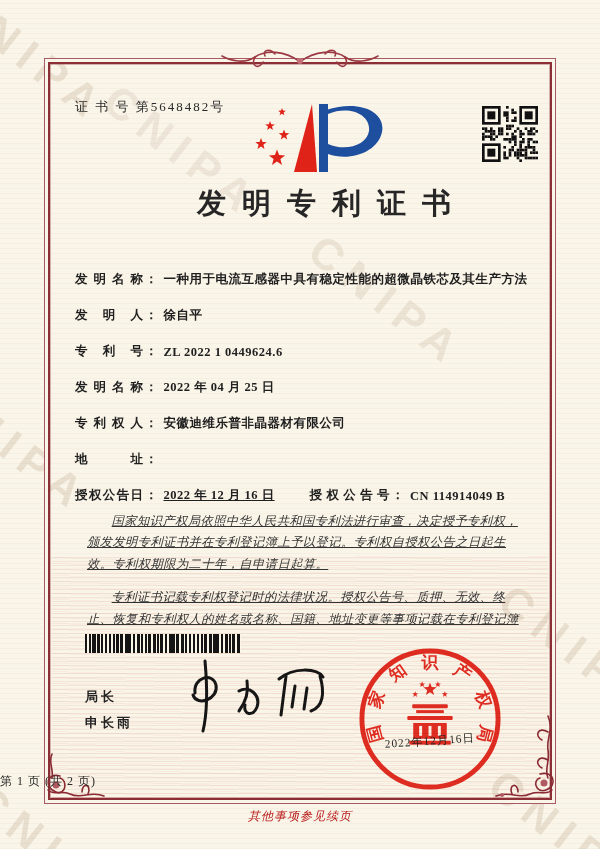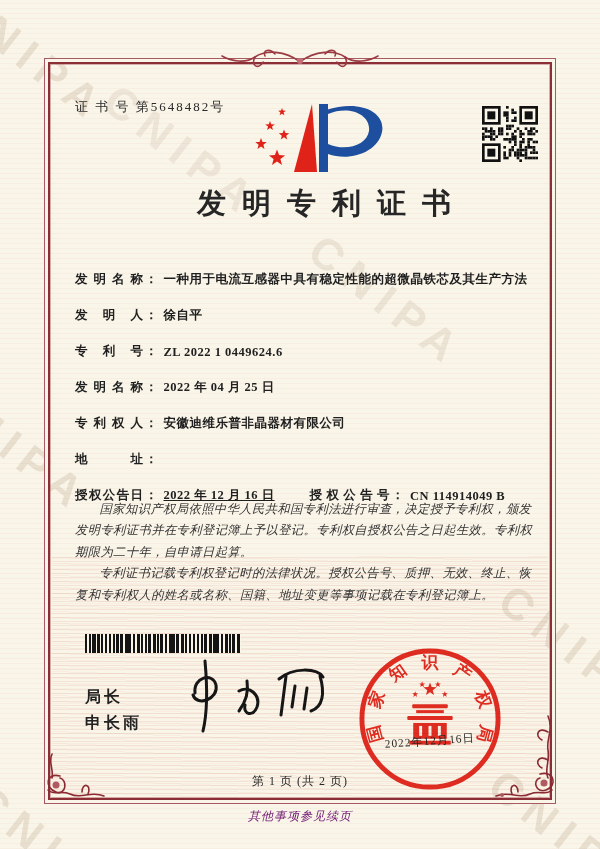--- a/index.html
+++ b/index.html
@@ -24,34 +24,34 @@
   .fields{position:absolute;left:75px;top:252px;width:468px;font-size:12.5px;font-weight:bold;color:#1f1f1f;}
   .row{display:flex;align-items:flex-end;white-space:nowrap;height:36px;}
   .flabel{display:inline-block;width:68px;flex:none;text-align:justify;text-align-last:justify;}
   .flabel.wide{width:80px;}
   .colon{flex:none;margin:0 6px 0 2px;}
   .fvalue{letter-spacing:0.5px;}
   .fvalue.v1{width:126px;flex:none;text-decoration:underline;}
   .glabel2{margin-left:20px;}
   .body-text{position:absolute;left:75px;top:499px;width:462px;font-size:12.3px;line-height:1.74;
       color:#333;font-style:italic;}
-  .body-text p{margin:0;text-indent:2em;letter-spacing:0.4px;}
+  .body-text p{margin:12px;text-indent:2em;letter-spacing:0.4px;text-decoration:underline;}
   .barcode{position:absolute;left:85px;top:634px;width:156px;height:19px;
       background:repeating-linear-gradient(90deg,#141414 0 2px,rgba(0,0,0,0) 2px 4px),
                  repeating-linear-gradient(90deg,#141414 0 1px,rgba(0,0,0,0) 1px 7px),
                  repeating-linear-gradient(90deg,rgba(0,0,0,0) 0 9px,#141414 9px 11px);
       background-color:#faf5e9;}
   .officer{position:absolute;left:85px;top:684px;font-family:"Liberation Sans","DejaVu Sans",sans-serif;
-      font-size:16px;font-weight:bold;letter-spacing:3px;color:#222;line-height:26px;}
+      font-size:13px;font-weight:bold;letter-spacing:3px;color:#222;line-height:26px;}
   .signature{position:absolute;left:165px;top:655px;width:175px;height:82px;}
   .seal{position:absolute;left:356px;top:645px;width:148px;height:148px;mix-blend-mode:multiply;opacity:0.97;}
-  .page-no{position:absolute;left:0;top:773px;width:100%;text-align:center;font-size:12px;
+  .page-no{position:absolute;left:0;top:773px;width:100%;font-size:12px;
       letter-spacing:1px;color:#2a2a2a;}
   .cont-note{position:absolute;left:0;top:808px;width:100%;text-align:center;font-size:12px;
-      font-style:italic;color:#701a75;letter-spacing:1px;}
+      font-style:italic;color:#b91c1c;letter-spacing:1px;}
   .ornament-top{position:absolute;left:215px;top:46px;width:170px;height:30px;}
   .flourish-br{position:absolute;left:490px;top:712px;width:68px;height:92px;}
   .flourish-bl{position:absolute;left:42px;top:748px;width:68px;height:56px;transform:scaleX(-1);}
 </style>
 </head>
 <body>
 
 <div class="page">
 
   <div class="wm" style="left:-28px;top:-20px">CNIPA</div>

